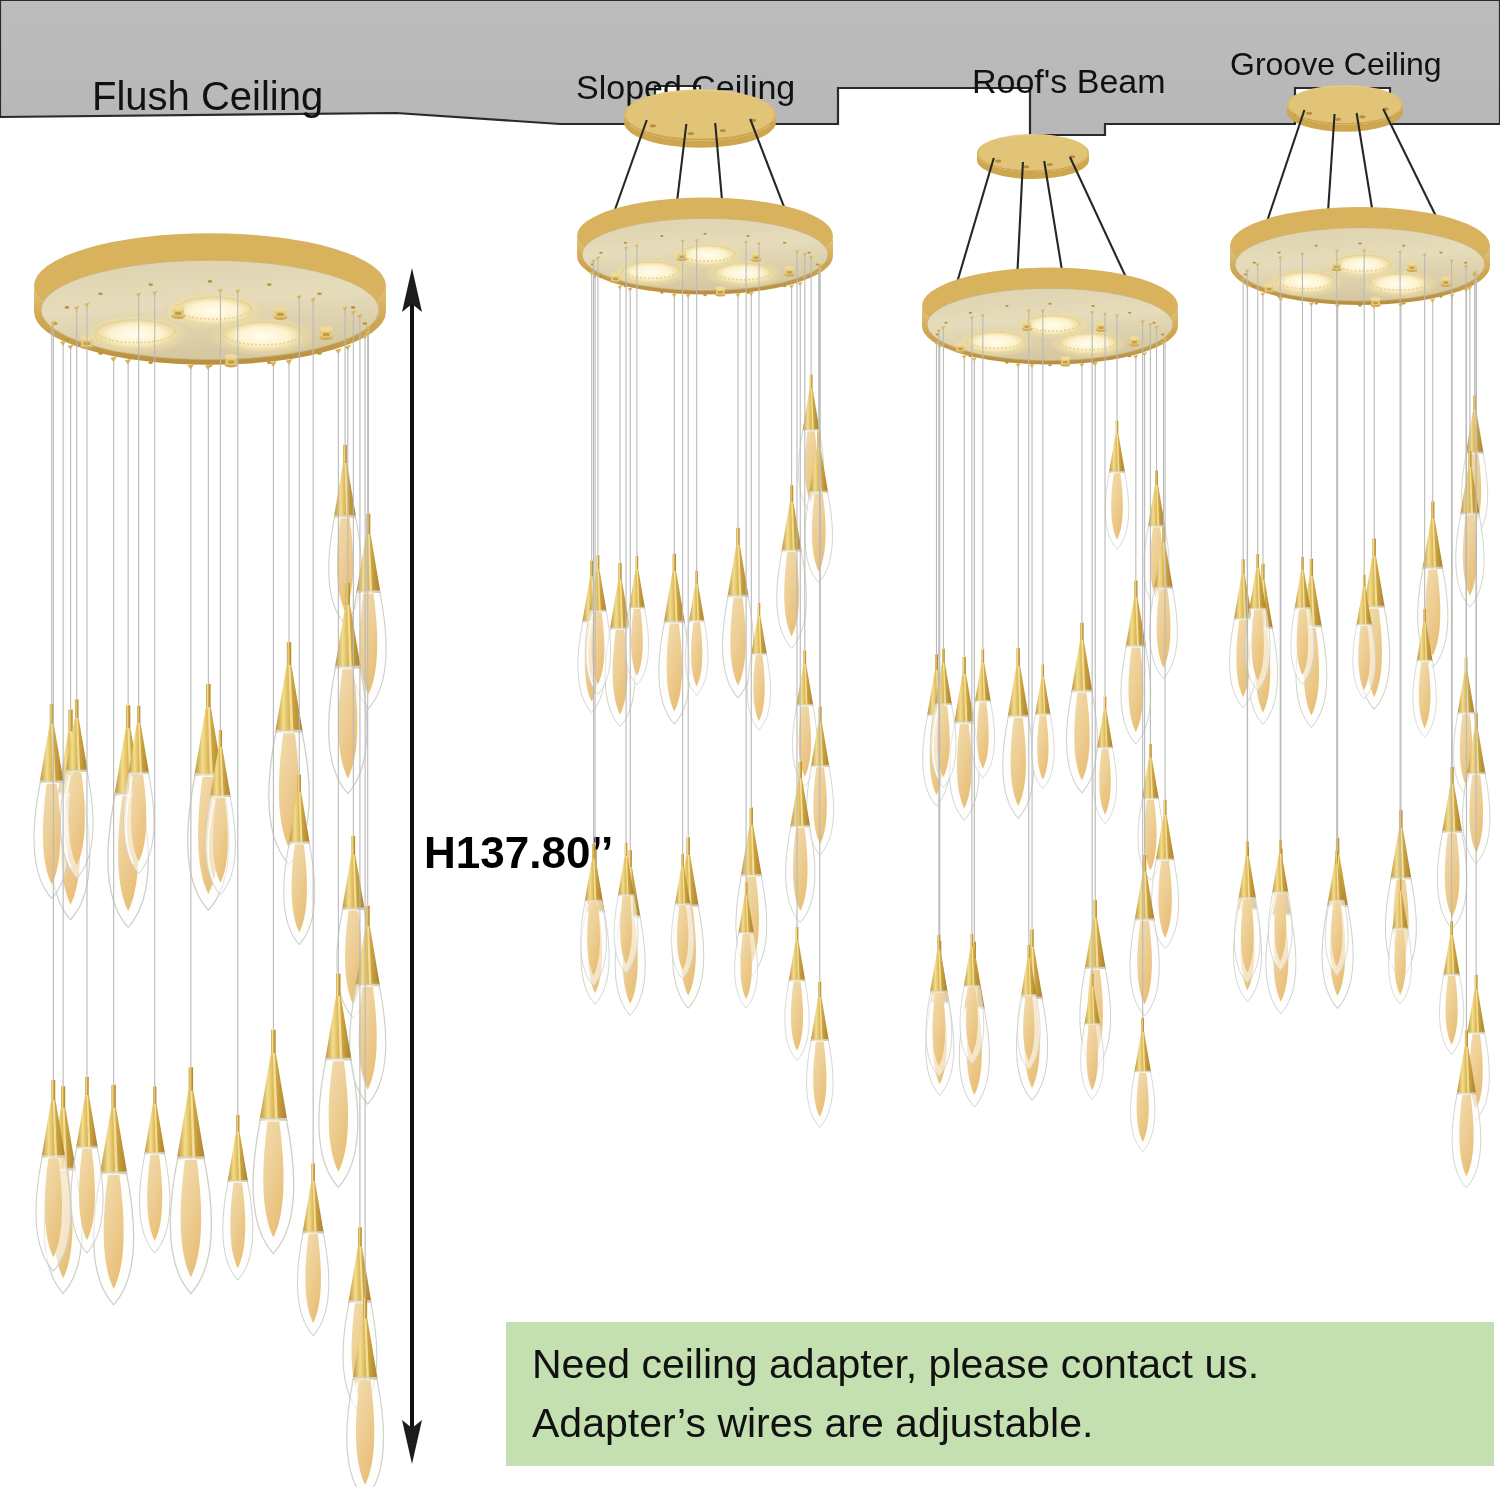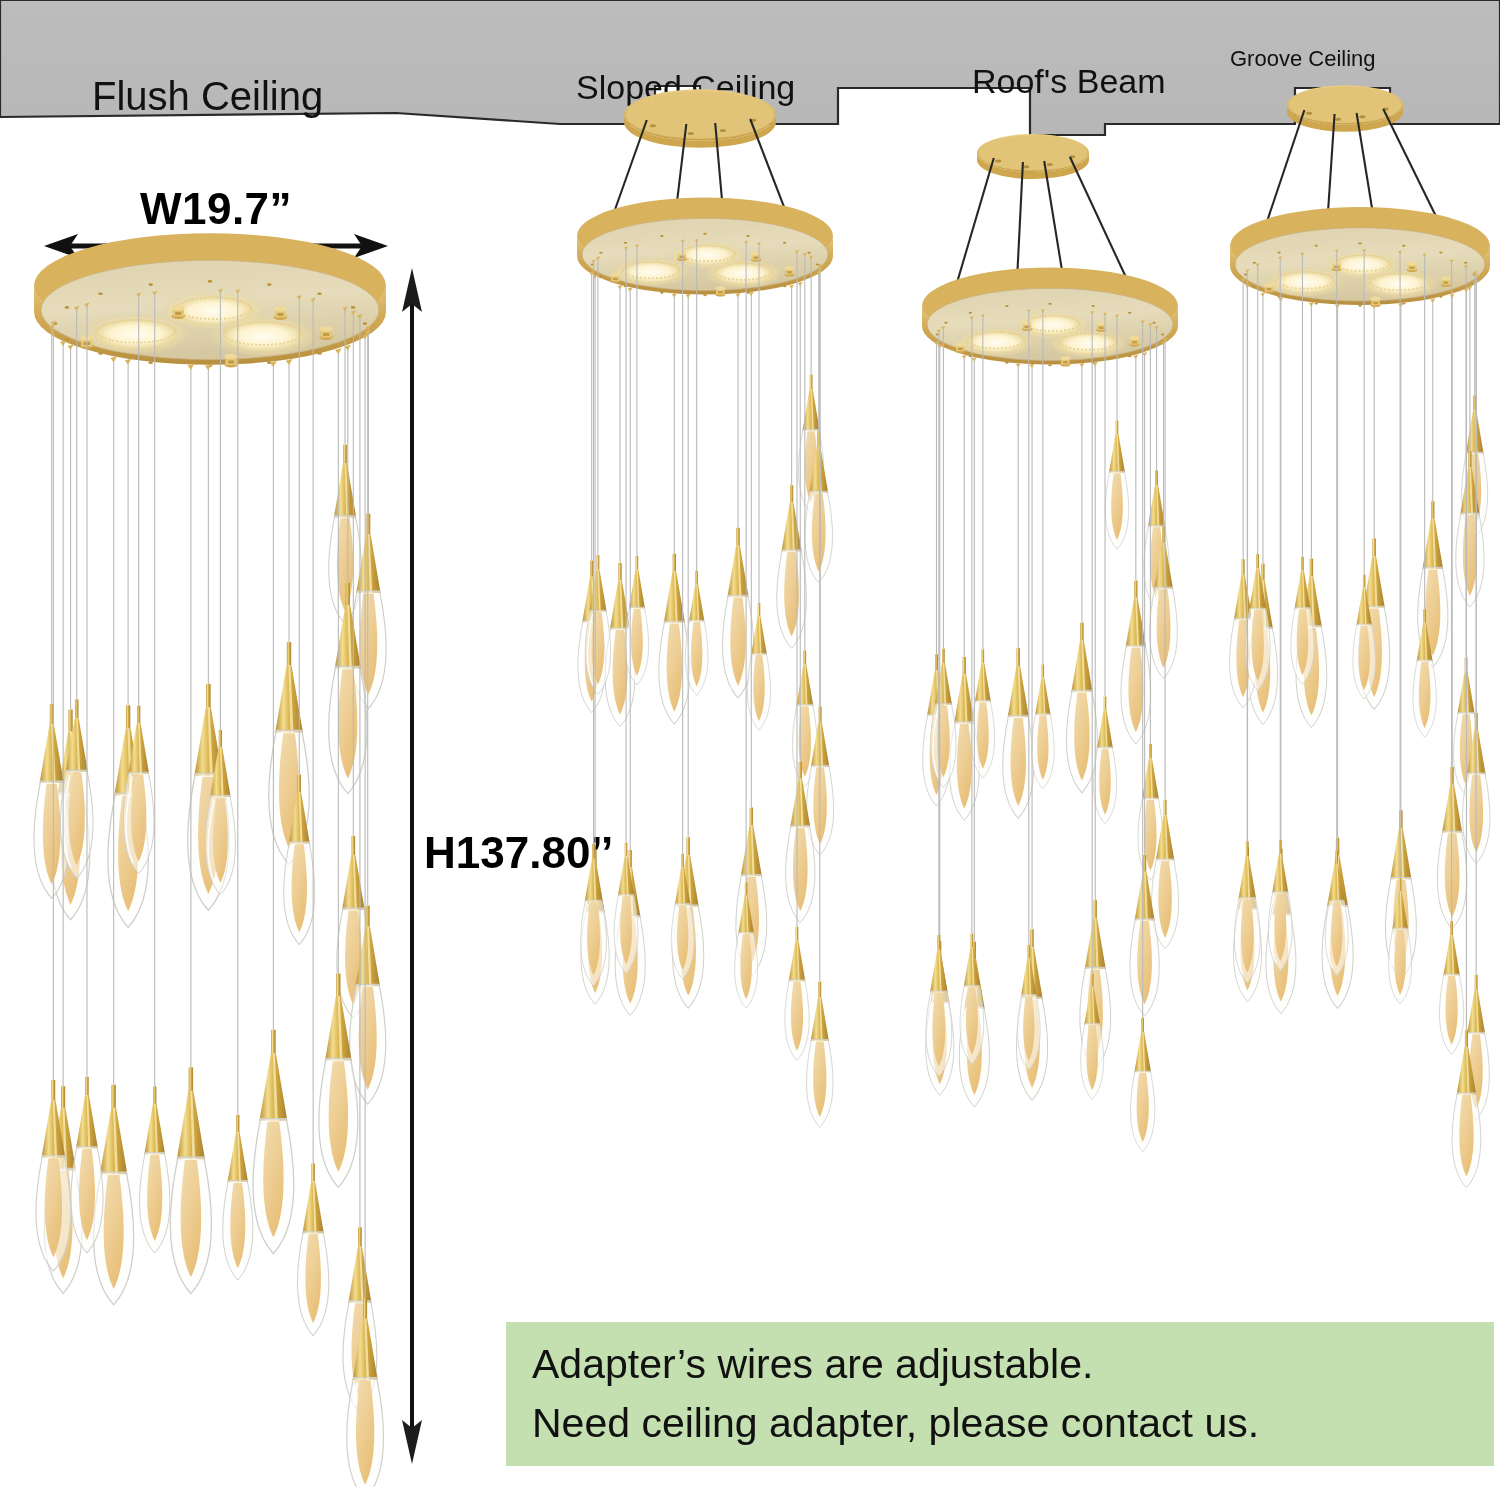--- a/index.html
+++ b/index.html
@@ -9,21 +9,21 @@
   .stage{position:absolute;inset:0;}
 
   
   .ceiling{position:absolute;left:0;top:0;width:1500px;height:200px;}
 
   
   .clabel{position:absolute;color:#111;white-space:nowrap;font-weight:400;}
   #lbl-flush {left:92px;  top:74px;  font-size:40px;}
   #lbl-sloped{left:576px; top:32px;  font-size:34px;margin-top:36px;}
   #lbl-beam  {left:972px; top:62px;  font-size:34px;text-align:center;}
-  #lbl-groove{left:1230px;top:46px;  font-size:22px;}
+  #lbl-groove{left:1230px;top:46px;  font-size:32px;}
 
   
   .dim-w{position:absolute;left:44px;top:190px;width:344px;height:72px;}
   .dim-w .txt{position:absolute;left:0;top:-6px;width:344px;text-align:center;
               font-size:44px;font-weight:700;color:#000;letter-spacing:.5px;}
   .dim-h{position:absolute;left:390px;top:268px;width:44px;height:1196px;}
   .dim-h .txt{position:absolute;left:34px;top:560px;font-size:44px;font-weight:700;
               color:#000;white-space:nowrap;}
 
   
@@ -54,28 +54,20 @@
                L1105,124 L1105,135 L1030,135 L1030,88 L838,88 L838,124
                L700,124 L700,86 L655,86 L655,124 L560,124 L396,113 L0,117 Z" fill="url(#gc)" stroke="#2a2a2a" stroke-width="2.2"></path>
     </svg>
   </div>
 
   <div class="clabel" id="lbl-flush">Flush Ceiling</div>
   <div class="clabel" id="lbl-sloped">Sloped Ceiling</div>
   <div class="clabel" id="lbl-beam">Roof's Beam</div>
   <div class="clabel" id="lbl-groove">Groove Ceiling</div>
 
-  <div class="dim-w">
-    <div class="txt">W19.7”</div>
-    <svg width="344" height="40" viewBox="0 0 344 40" style="position:absolute;left:0;top:36px;">
-      <line x1="14" y1="20" x2="330" y2="20" stroke="#111" stroke-width="5"></line>
-      <polygon points="0,20 34,8 26,20 34,32" fill="#111"></polygon>
-      <polygon points="344,20 310,8 318,20 310,32" fill="#111"></polygon>
-    </svg>
-  </div>
 
   <div class="dim-h">
     <svg width="44" height="1196" viewBox="0 0 44 1196" style="position:absolute;left:0;top:0;">
       <line x1="22" y1="14" x2="22" y2="1182" stroke="#111" stroke-width="4"></line>
       <polygon points="22,0 12,44 22,36 32,44" fill="#1c1c1c"></polygon>
       <polygon points="22,1196 12,1152 22,1160 32,1152" fill="#1c1c1c"></polygon>
     </svg>
     <div class="txt">H137.80’’</div>
   </div>
 
@@ -2907,17 +2899,17 @@
                C249.8471471431102,1081.7528457523258 250.29010993387683,1052.4945855211745
                 245.550717836863,1016.9419169624858 Z" fill="url(#amberd)"></path>
           <path d="M235.34915053435827,1019.0070115581346
                C227.4604891789801,1057.624280496766 227.80122978726214,1081.3728683467264
                 236.31974499431317,1100.3717386266947" fill="none" stroke="#ffffff" stroke-width="1.4455662169541128" stroke-opacity=".9"></path>
         </g>
       </svg>
   </div>
 
   <div class="note">
+    <p>Need ceiling adapter, please contact us.</p>
     <p>Adapter’s wires are adjustable.</p>
-    <p>Need ceiling adapter, please contact us.</p>
   </div>
 
 </div>
 
 </body></html>

